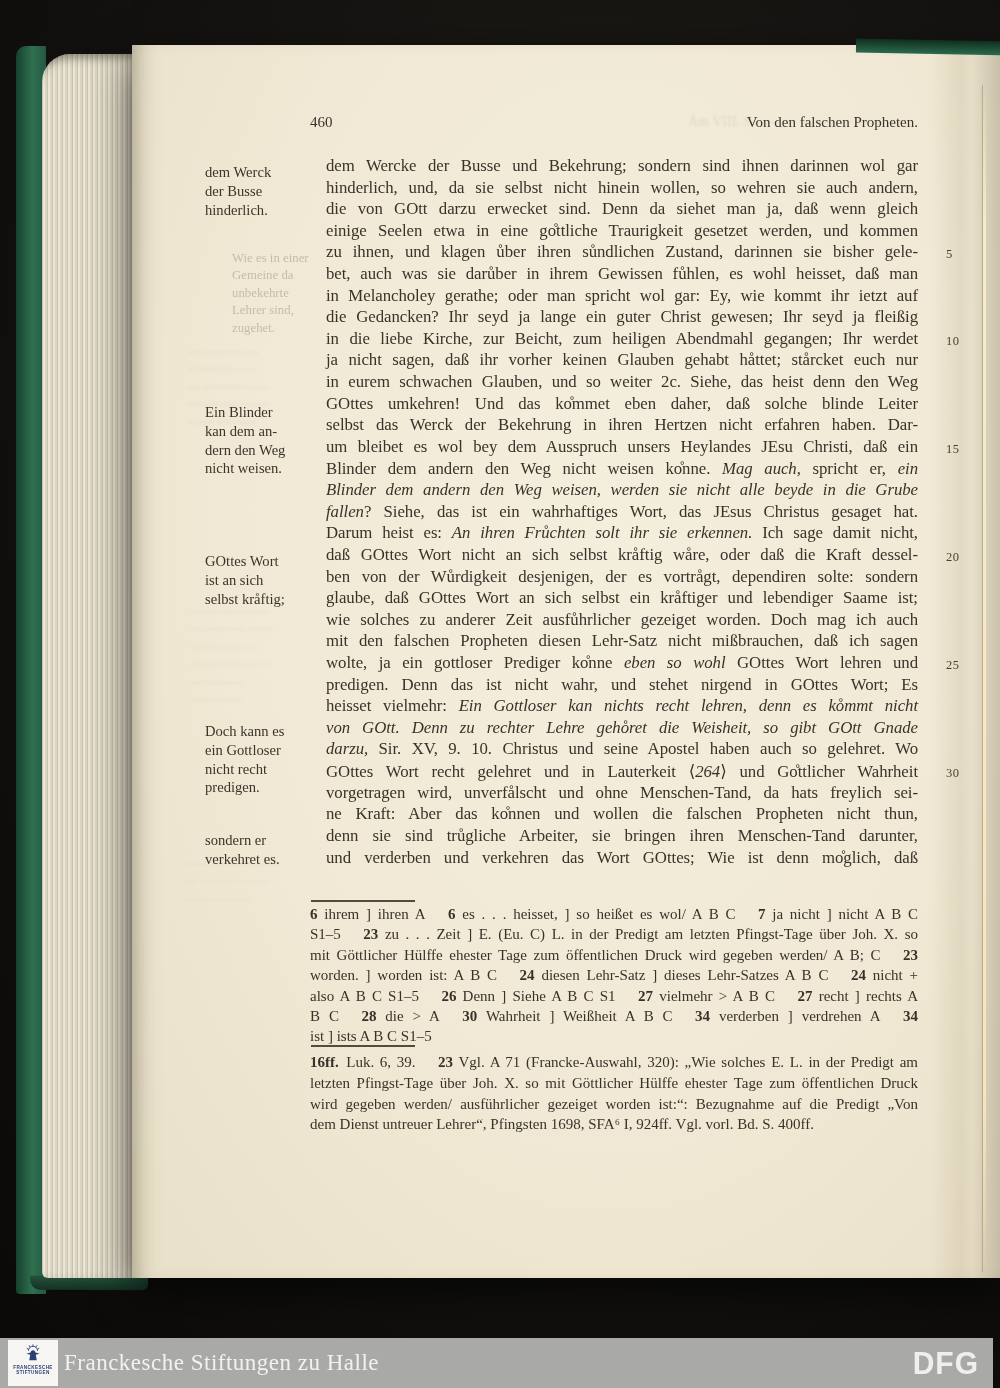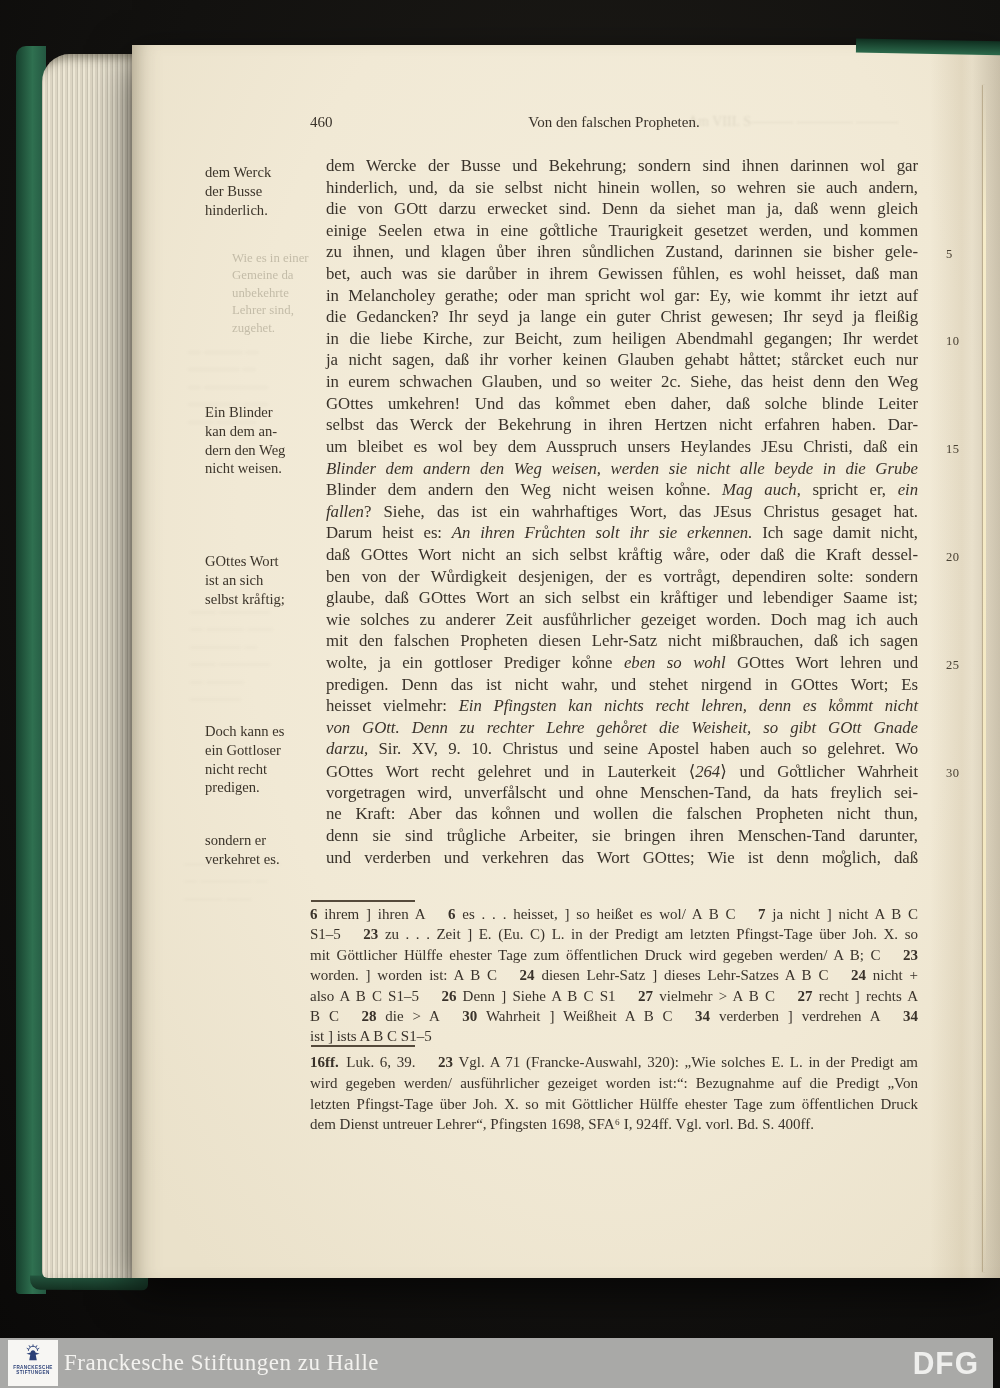--- a/index.html
+++ b/index.html
@@ -24,21 +24,21 @@
     box-shadow:inset 20px 0 24px -18px rgba(90,80,55,.55), 0 14px 40px rgba(0,0,0,.65);
     color:#39322a;}
   .gutter{position:absolute;right:0;top:0;bottom:0;width:70px;
     background:linear-gradient(to right,rgba(0,0,0,0) 0,rgba(130,105,60,.12) 45%,rgba(100,80,45,.06) 60%,rgba(70,55,30,.22) 100%);}
   .crease{position:absolute;left:851px;top:40px;bottom:6px;width:3px;
     background:linear-gradient(to bottom,rgba(246,236,201,0),#f6ecc9 12%,#f3e7bf 85%,rgba(246,236,201,0));
     box-shadow:-1px 0 1px rgba(120,95,50,.35);}
   
   .running-head{position:absolute;left:178px;top:69px;width:608px;height:24px;font-size:15px;}
   .pagenum{position:absolute;left:0;top:0;}
-  .running-title{display:block;text-align:center;}
+  .running-title{display:block;text-align:right;}
   
   .note{position:absolute;left:73px;width:104px;font-size:14.6px;line-height:18.8px;color:#3b342a;}
   .note:nth-of-type(1){top:118px}.note:nth-of-type(2){top:358px}
   .note:nth-of-type(3){top:507px}.note:nth-of-type(4){top:677px}
   .note:nth-of-type(5){top:786px}
   
   .main-text{position:absolute;left:178px;top:111px;width:608px;font-size:16.8px;letter-spacing:-.05px;}
   .main-text .line{position:relative;height:21.62px;text-align:justify;text-align-last:justify;white-space:normal;margin-left:16px;}
   .it{font-style:italic}.bd{font-weight:bold}
   .lineno{position:absolute;left:620px;top:5px;font-size:12.5px;letter-spacing:.5px;color:#494133;text-align:left;}
@@ -157,32 +157,32 @@
         <div class="line"><span>zu ihnen, und klagen ůber ihren sůndlichen Zustand, darinnen sie bisher gele-</span><span class="lineno">5</span></div>
         <div class="line"><span>bet, auch was sie darůber in ihrem Gewissen fůhlen, es wohl heisset, daß man</span></div>
         <div class="line"><span>in Melancholey gerathe; oder man spricht wol gar: Ey, wie kommt ihr ietzt auf</span></div>
         <div class="line"><span>die Gedancken? Ihr seyd ja lange ein guter Christ gewesen; Ihr seyd ja fleißig</span></div>
         <div class="line"><span>in die liebe Kirche, zur Beicht, zum heiligen Abendmahl gegangen; Ihr werdet</span><span class="lineno">10</span></div>
         <div class="line"><span>ja nicht sagen, daß ihr vorher keinen Glauben gehabt håttet; stårcket euch nur</span></div>
         <div class="line"><span>in eurem schwachen Glauben, und so weiter 2c. Siehe, das heist denn den Weg</span></div>
         <div class="line"><span>GOttes umkehren! Und das ko̊mmet eben daher, daß solche blinde Leiter</span></div>
         <div class="line"><span>selbst das Werck der Bekehrung in ihren Hertzen nicht erfahren haben. Dar-</span></div>
         <div class="line"><span>um bleibet es wol bey dem Ausspruch unsers Heylandes JEsu Christi, daß ein</span><span class="lineno">15</span></div>
+        <div class="line"><span>Blinder dem andern den Weg nicht weisen ko̊nne. </span><span class="it">Mag auch</span><span>, spricht er, </span><span class="it">ein</span></div>
         <div class="line"><span class="it">Blinder dem andern den Weg weisen, werden sie nicht alle beyde in die Grube</span></div>
-        <div class="line"><span>Blinder dem andern den Weg nicht weisen ko̊nne. </span><span class="it">Mag auch</span><span>, spricht er, </span><span class="it">ein</span></div>
         <div class="line"><span class="it">fallen</span><span>? Siehe, das ist ein wahrhaftiges Wort, das JEsus Christus gesaget hat.</span></div>
         <div class="line"><span>Darum heist es: </span><span class="it">An ihren Frůchten solt ihr sie erkennen.</span><span> Ich sage damit nicht,</span></div>
         <div class="line"><span>daß GOttes Wort nicht an sich selbst kråftig wåre, oder daß die Kraft dessel-</span><span class="lineno">20</span></div>
         <div class="line"><span>ben von der Wůrdigkeit desjenigen, der es vortrågt, dependiren solte: sondern</span></div>
         <div class="line"><span>glaube, daß GOttes Wort an sich selbst ein kråftiger und lebendiger Saame ist;</span></div>
         <div class="line"><span>wie solches zu anderer Zeit ausfůhrlicher gezeiget worden. Doch mag ich auch</span></div>
         <div class="line"><span>mit den falschen Propheten diesen Lehr-Satz nicht mißbrauchen, daß ich sagen</span></div>
         <div class="line"><span>wolte, ja ein gottloser Prediger ko̊nne </span><span class="it">eben so wohl</span><span> GOttes Wort lehren und</span><span class="lineno">25</span></div>
         <div class="line"><span>predigen. Denn das ist nicht wahr, und stehet nirgend in GOttes Wort; Es</span></div>
-        <div class="line"><span>heisset vielmehr: </span><span class="it">Ein Pfingsten kan nichts recht lehren, denn es ko̊mmt nicht</span></div>
+        <div class="line"><span>heisset vielmehr: </span><span class="it">Ein Gottloser kan nichts recht lehren, denn es ko̊mmt nicht</span></div>
         <div class="line"><span class="it">von GOtt. Denn zu rechter Lehre geho̊ret die Weisheit, so gibt GOtt Gnade</span></div>
         <div class="line"><span class="it">darzu,</span><span> Sir. XV, 9. 10. Christus und seine Apostel haben auch so gelehret. Wo</span></div>
         <div class="line"><span>GOttes Wort recht gelehret und in Lauterkeit ⟨</span><span class="it">264</span><span>⟩ und Go̊ttlicher Wahrheit</span><span class="lineno">30</span></div>
         <div class="line"><span>vorgetragen wird, unverfålscht und ohne Menschen-Tand, da hats freylich sei-</span></div>
         <div class="line"><span>ne Kraft: Aber das ko̊nnen und wollen die falschen Propheten nicht thun,</span></div>
         <div class="line"><span>denn sie sind trůgliche Arbeiter, sie bringen ihren Menschen-Tand darunter,</span></div>
         <div class="line"><span>und verderben und verkehren das Wort GOttes; Wie ist denn mo̊glich, daß</span></div>
       </div>
 
     <div class="rule rule1"></div>
@@ -192,22 +192,22 @@
         <div class="line"><span>mit Göttlicher Hülffe ehester Tage zum öffentlichen Druck wird gegeben werden/ A B; C  </span><span class="bd">23</span></div>
         <div class="line"><span>worden. ] worden ist: A B C  </span><span class="bd">24</span><span> diesen Lehr-Satz ] dieses Lehr-Satzes A B C  </span><span class="bd">24</span><span> nicht +</span></div>
         <div class="line"><span>also A B C S1–5  </span><span class="bd">26</span><span> Denn ] Siehe A B C S1  </span><span class="bd">27</span><span> vielmehr &gt; A B C  </span><span class="bd">27</span><span> recht ] rechts A</span></div>
         <div class="line"><span>B C  </span><span class="bd">28</span><span> die &gt; A  </span><span class="bd">30</span><span> Wahrheit ] Weißheit A B C  </span><span class="bd">34</span><span> verderben ] verdrehen A  </span><span class="bd">34</span></div>
         <div class="line last"><span>ist ] ists A B C S1–5</span></div>
       </div>
 
     <div class="rule rule2"></div>
     <div class="apparatus" id="app2">
         <div class="line"><span class="bd">16ff.</span><span> Luk. 6, 39.  </span><span class="bd">23</span><span> Vgl. A 71 (Francke-Auswahl, 320): „Wie solches E. L. in der Predigt am</span></div>
+        <div class="line"><span>letzten Pfingst-Tage über Joh. X. so mit Göttlicher Hülffe ehester Tage zum öffentlichen Druck</span></div>
         <div class="line"><span>wird gegeben werden/ ausführlicher gezeiget worden ist:“: Bezugnahme auf die Predigt „Von</span></div>
-        <div class="line"><span>letzten Pfingst-Tage über Joh. X. so mit Göttlicher Hülffe ehester Tage zum öffentlichen Druck</span></div>
         <div class="line last"><span>dem Dienst untreuer Lehrer“, Pfingsten 1698, SFA⁶ I, 924ff. Vgl. vorl. Bd. S. 400ff.</span></div>
       </div>
   </div>
 
   <div class="footer-bar">
     <div class="logo-box">
       <svg class="emblem" viewBox="0 0 24 26">
         <g stroke="#2a3f77" stroke-width="1.1" fill="none">
           <path d="M12 1.5 v2.6 M7.2 2.6 l1.4 2.3 M16.8 2.6 l-1.4 2.3 M4.5 6 l2.2 1.4 M19.5 6 l-2.2 1.4"></path>
           <path d="M6.5 9.2 a5.5 5.5 0 0 1 11 0"></path>

